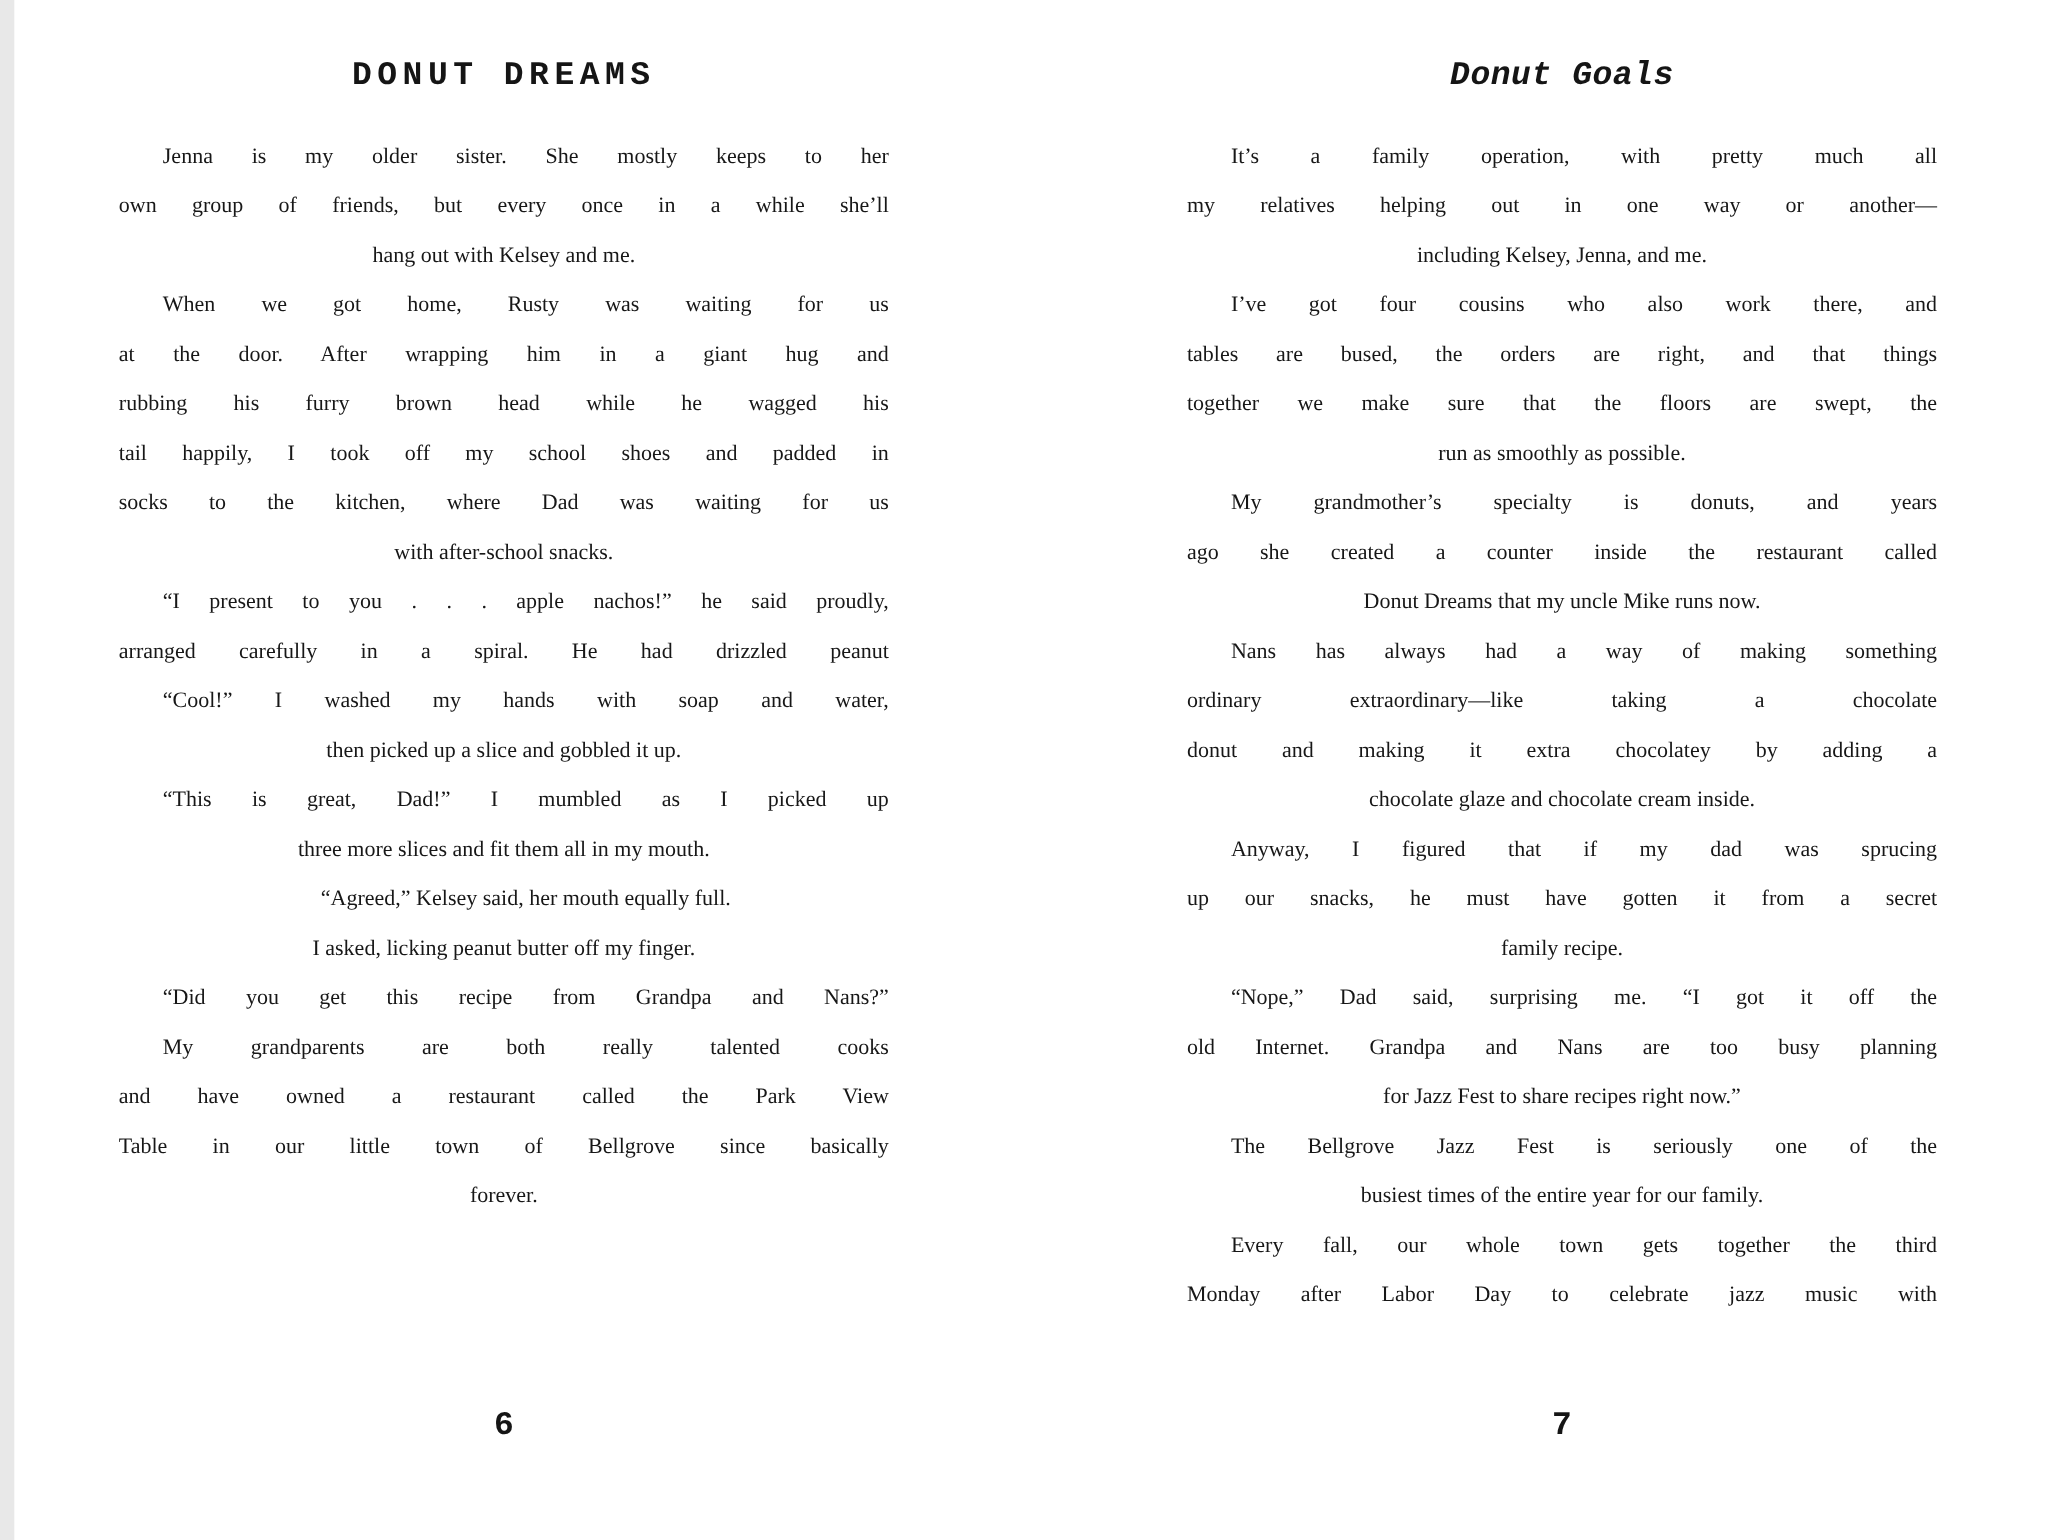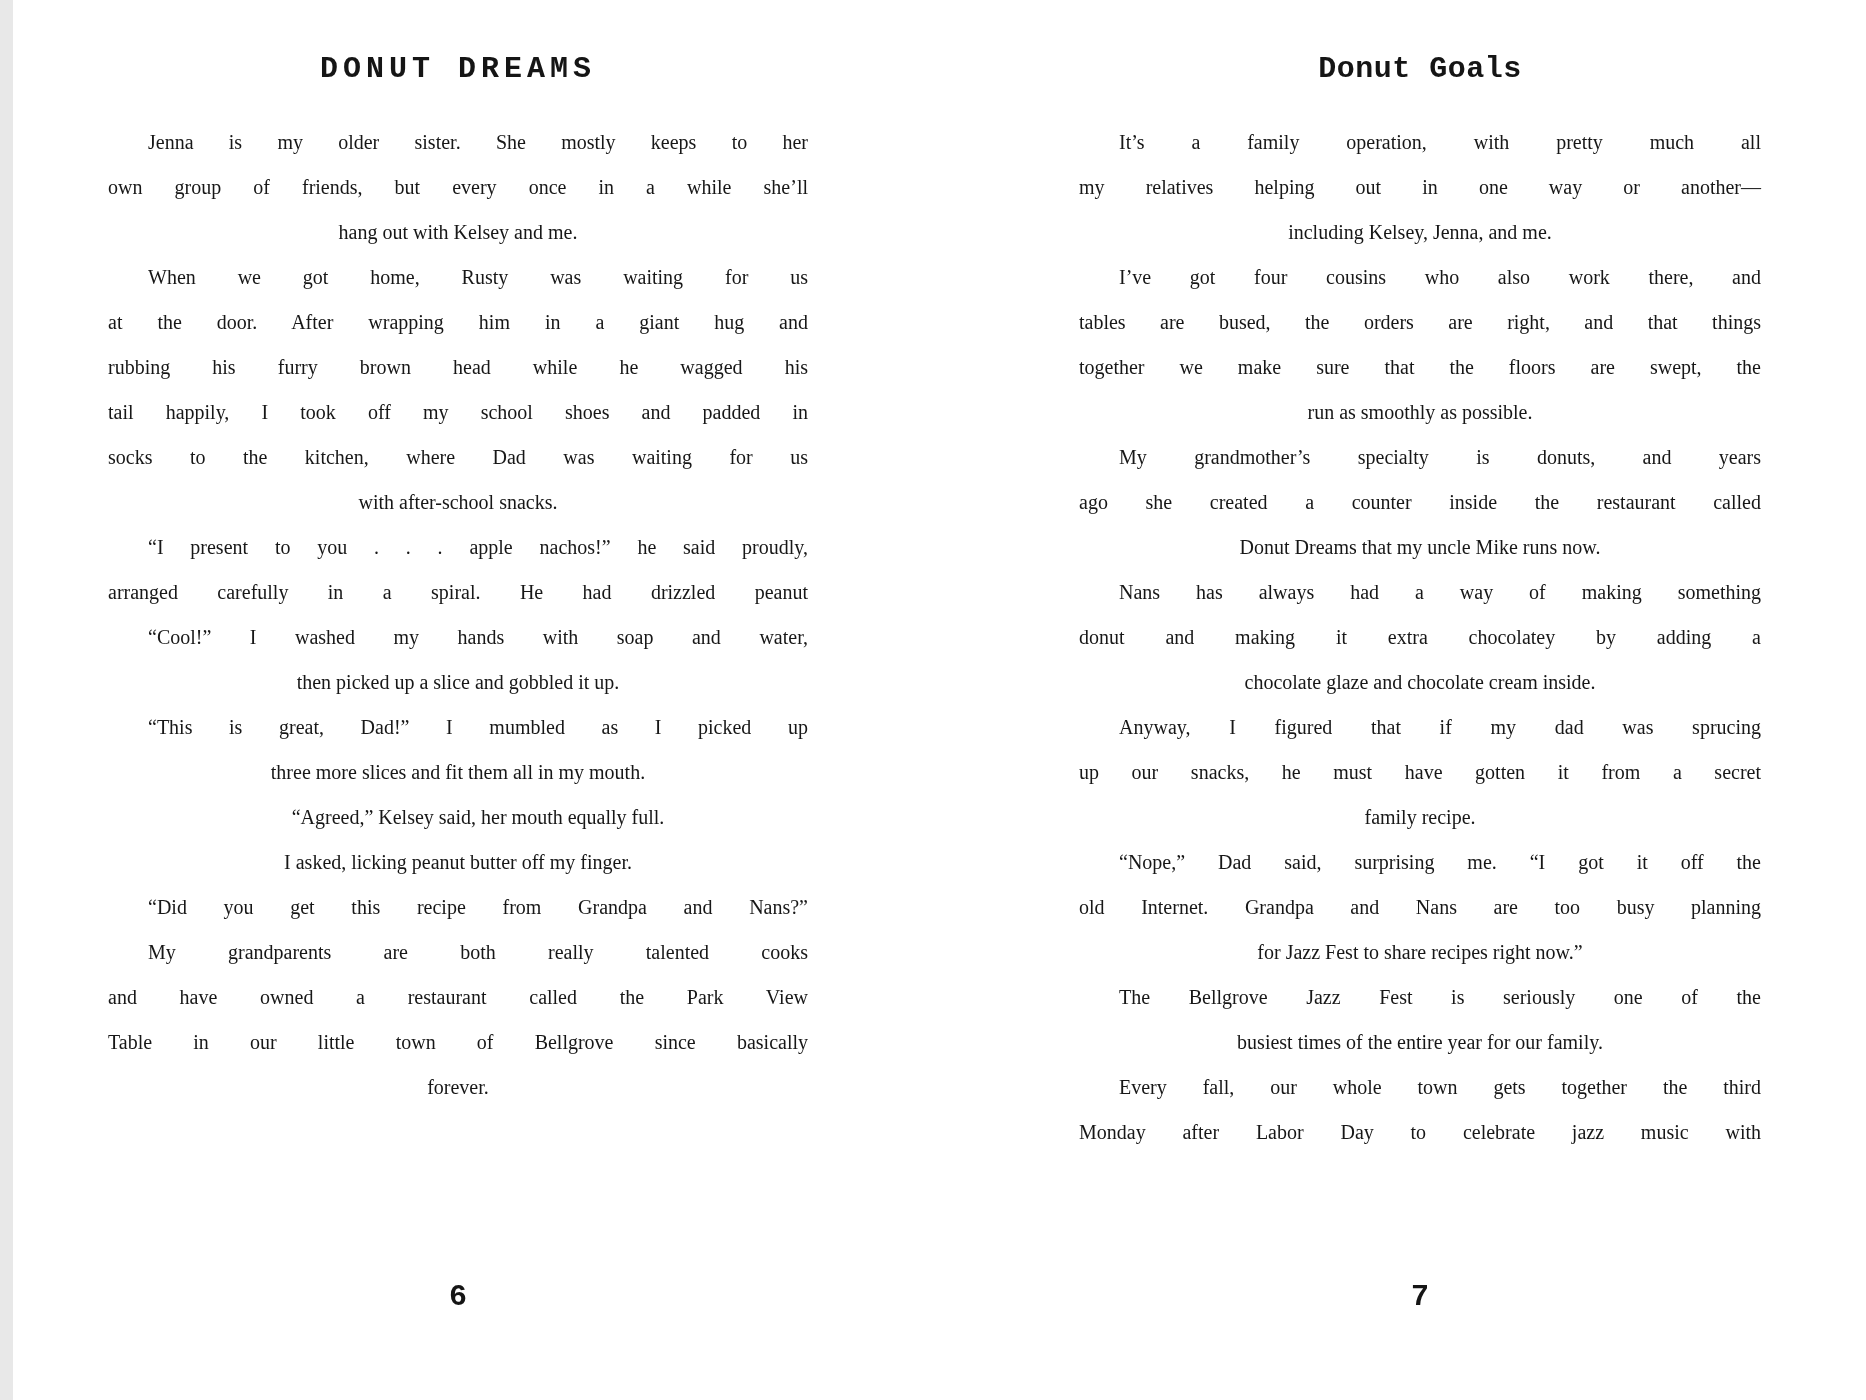--- a/index.html
+++ b/index.html
@@ -30,21 +30,21 @@
     left: 0;
     width: 100%;
     text-align: center;
     font-family: "Liberation Mono", monospace;
     font-weight: 700;
     font-size: 30px;
     color: #151515;
     white-space: nowrap;
   }
   .running-header.caps  { letter-spacing: 5px; }
-  .running-header.mixed { letter-spacing: 0.5px; }
+  .running-header.mixed { letter-spacing: 0.5px; font-style: italic; }
 
   .body-text {
     position: absolute;
     top: 120px;
     left: 0;
     width: 100%;
     font-family: "Liberation Serif", serif;
     font-size: 20px;
     line-height: 45px;
     color: #171717;
@@ -139,20 +139,21 @@
           <div class="line jl">together we make sure that the floors are swept, the</div>
           <div class="line">run as smoothly as possible.</div>
         </div>
         <div class="para">
           <div class="line ind jl">My grandmother’s specialty is donuts, and years</div>
           <div class="line jl">ago she created a counter inside the restaurant called</div>
           <div class="line">Donut Dreams that my uncle Mike runs now.</div>
         </div>
         <div class="para">
           <div class="line ind jl">Nans has always had a way of making something</div>
+          <div class="line jl">ordinary extraordinary—like taking a chocolate</div>
           <div class="line jl">donut and making it extra chocolatey by adding a</div>
           <div class="line">chocolate glaze and chocolate cream inside.</div>
         </div>
         <div class="para">
           <div class="line ind jl">Anyway, I figured that if my dad was sprucing</div>
           <div class="line jl">up our snacks, he must have gotten it from a secret</div>
           <div class="line">family recipe.</div>
         </div>
         <div class="para">
           <div class="line ind jl">“Nope,” Dad said, surprising me. “I got it off the</div>

